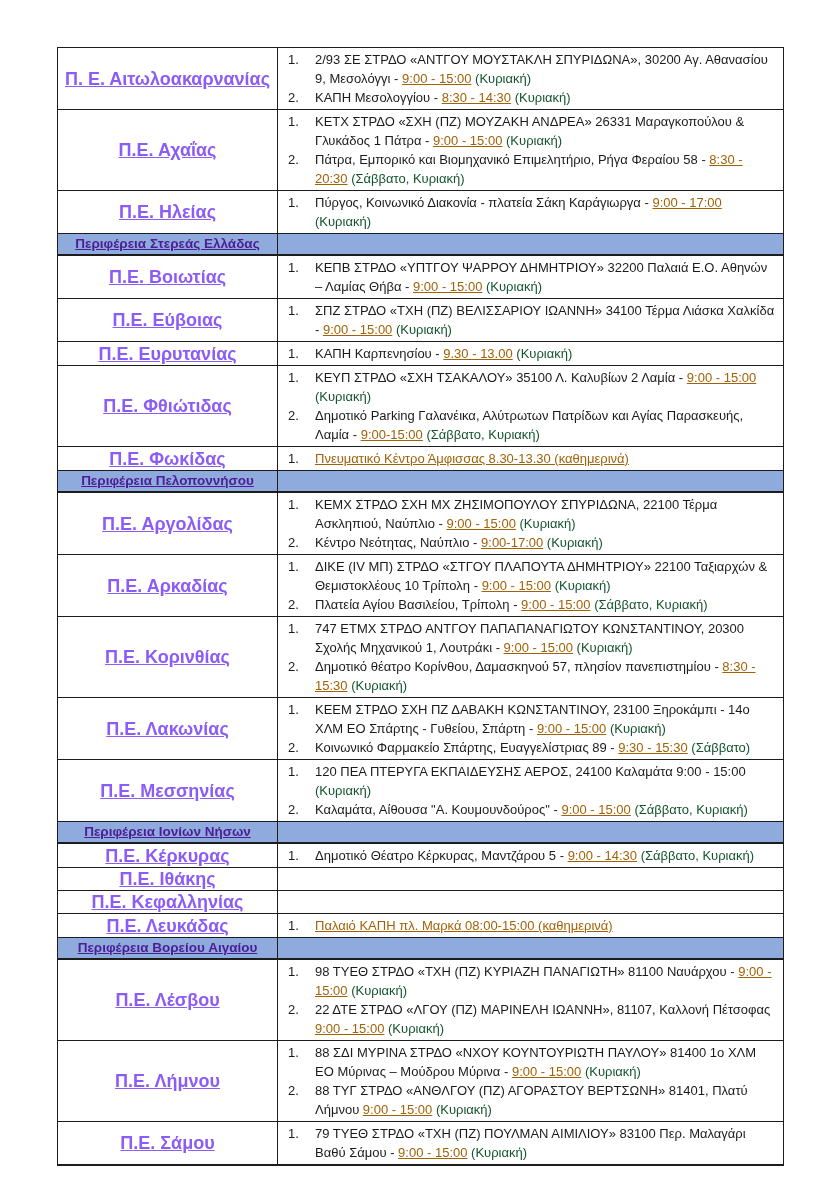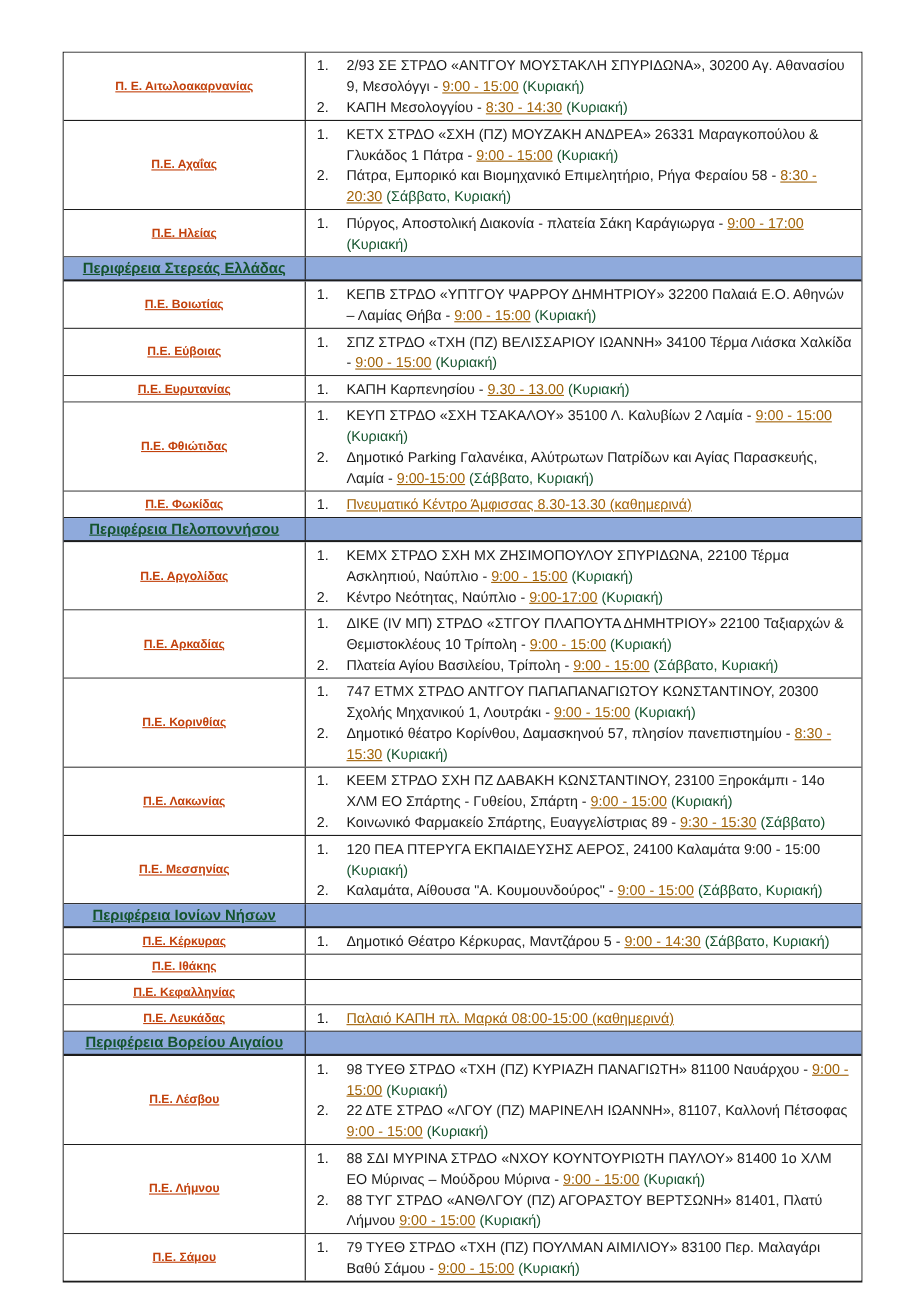--- a/index.html
+++ b/index.html
@@ -17,27 +17,27 @@
   .row { display:flex; border-bottom:1px solid #1c1c1c; background:#ffffff; }
   .row:last-child { border-bottom:none; }
   .cell-left {
     width:220px; flex-shrink:0; box-sizing:border-box;
     border-right:1px solid #1c1c1c;
     display:flex; align-items:center; justify-content:center;
     text-align:center; padding:2px 4px;
   }
   .cell-right { flex:1; box-sizing:border-box; padding:2px 6px 2px 10px; }
   .region-link {
-    color:#c2410c; font-weight:bold; font-size:11px; line-height:18px;
+    color:#8b5cf6; font-weight:bold; font-size:18px; line-height:18px;
     text-decoration:underline; cursor:pointer;
   }
   .row-header { background:#8FAADC; border-bottom-width:2px; }
   .row-header .cell-left { padding:1px 4px; }
   .header-label {
-    color:#14532d; font-weight:bold; font-size:13.5px; line-height:18px;
+    color:#4c1d95; font-weight:bold; font-size:13.5px; line-height:18px;
     text-decoration:underline;
   }
   .item { display:flex; font-size:13px; line-height:19px; color:#1b1b1b; }
   .item-num { width:27px; flex-shrink:0; }
   .item-text { flex:1; }
   .seg-t { color:#1b1b1b; }
   .seg-u { color:#a16207; text-decoration:underline; }
   .seg-r { color:#14532d; }
   .seg-ru { color:#a16207; text-decoration:underline; }
 </style>
@@ -76,21 +76,21 @@
           </div>
         </div>
       </div>
       <div class="row">
         <div class="cell-left">
           <span class="region-link">Π.Ε. Ηλείας</span>
         </div>
         <div class="cell-right">
           <div class="item">
             <span class="item-num">1.</span>
-            <span class="item-text"><span class="seg-t">Πύργος, Αποστολική Διακονία - πλατεία Σάκη Καράγιωργα - </span><span class="seg-u">9:00 - 17:00</span><span class="seg-t"> </span><span class="seg-r">(Κυριακή)</span></span>
+            <span class="item-text"><span class="seg-t">Πύργος, Κοινωνικό Διακονία - πλατεία Σάκη Καράγιωργα - </span><span class="seg-u">9:00 - 17:00</span><span class="seg-t"> </span><span class="seg-r">(Κυριακή)</span></span>
           </div>
         </div>
       </div>
       <div class="row row-header">
         <div class="cell-left">
           <span class="header-label">Περιφέρεια Στερεάς Ελλάδας</span>
         </div>
         <div class="cell-right"></div>
       </div>
       <div class="row">

